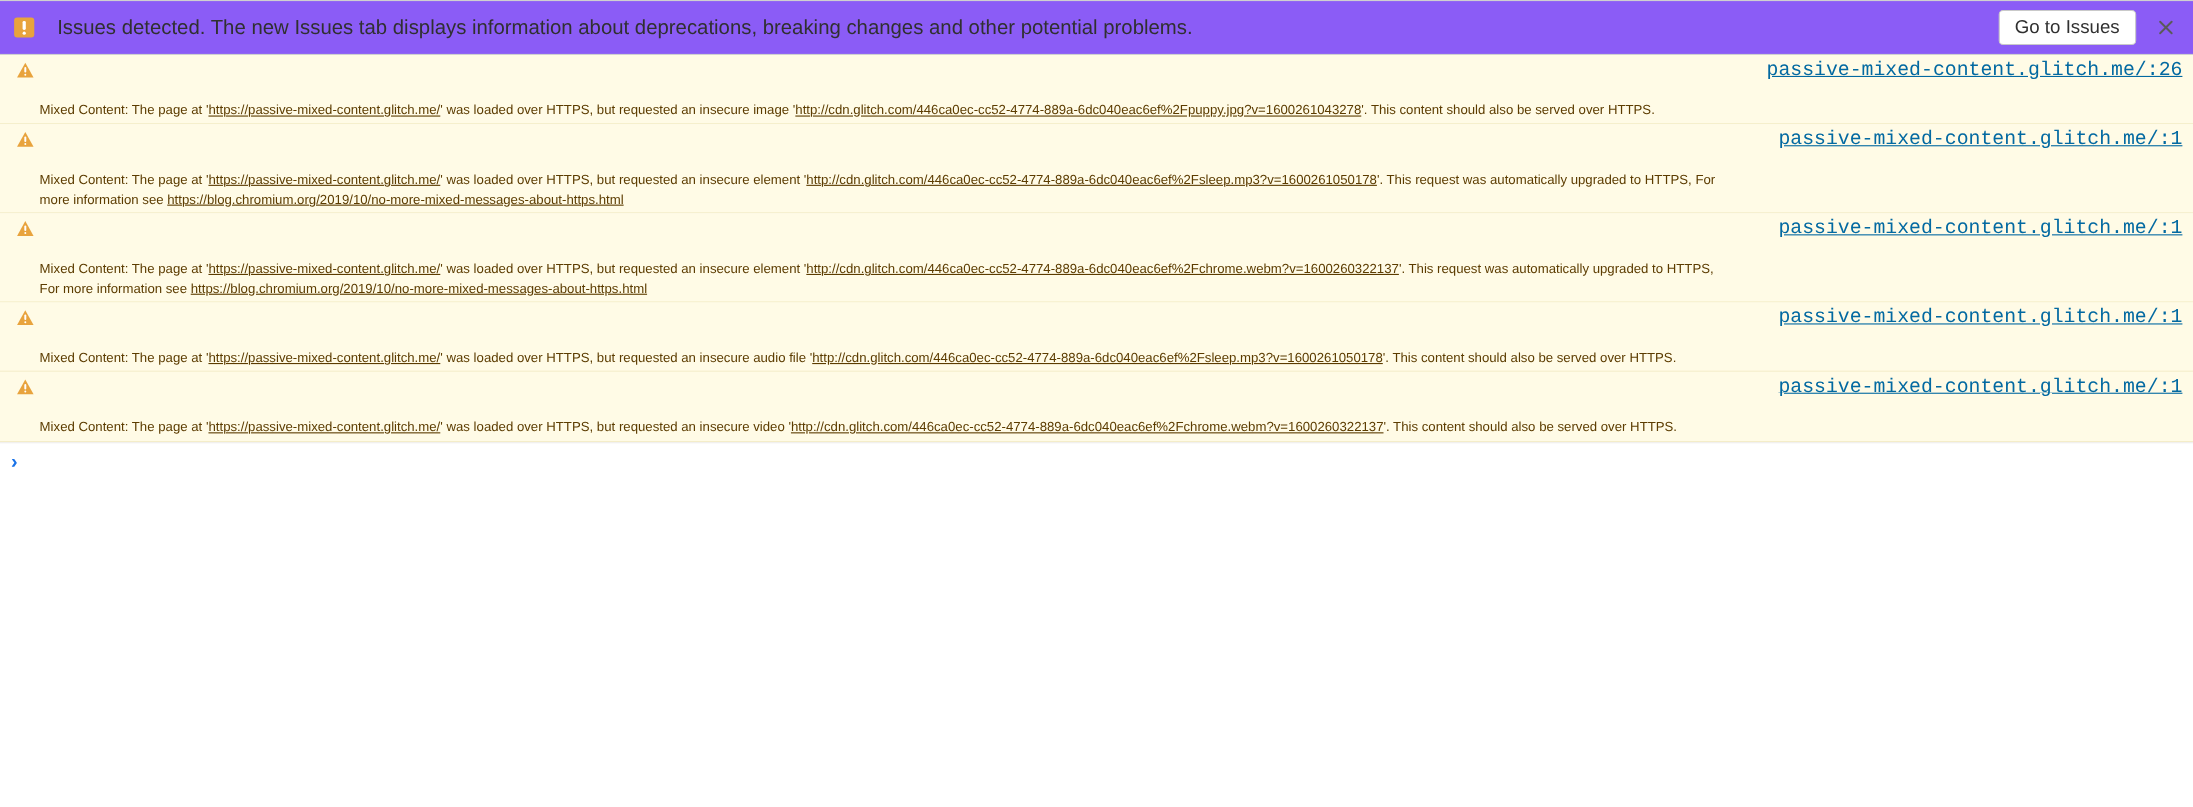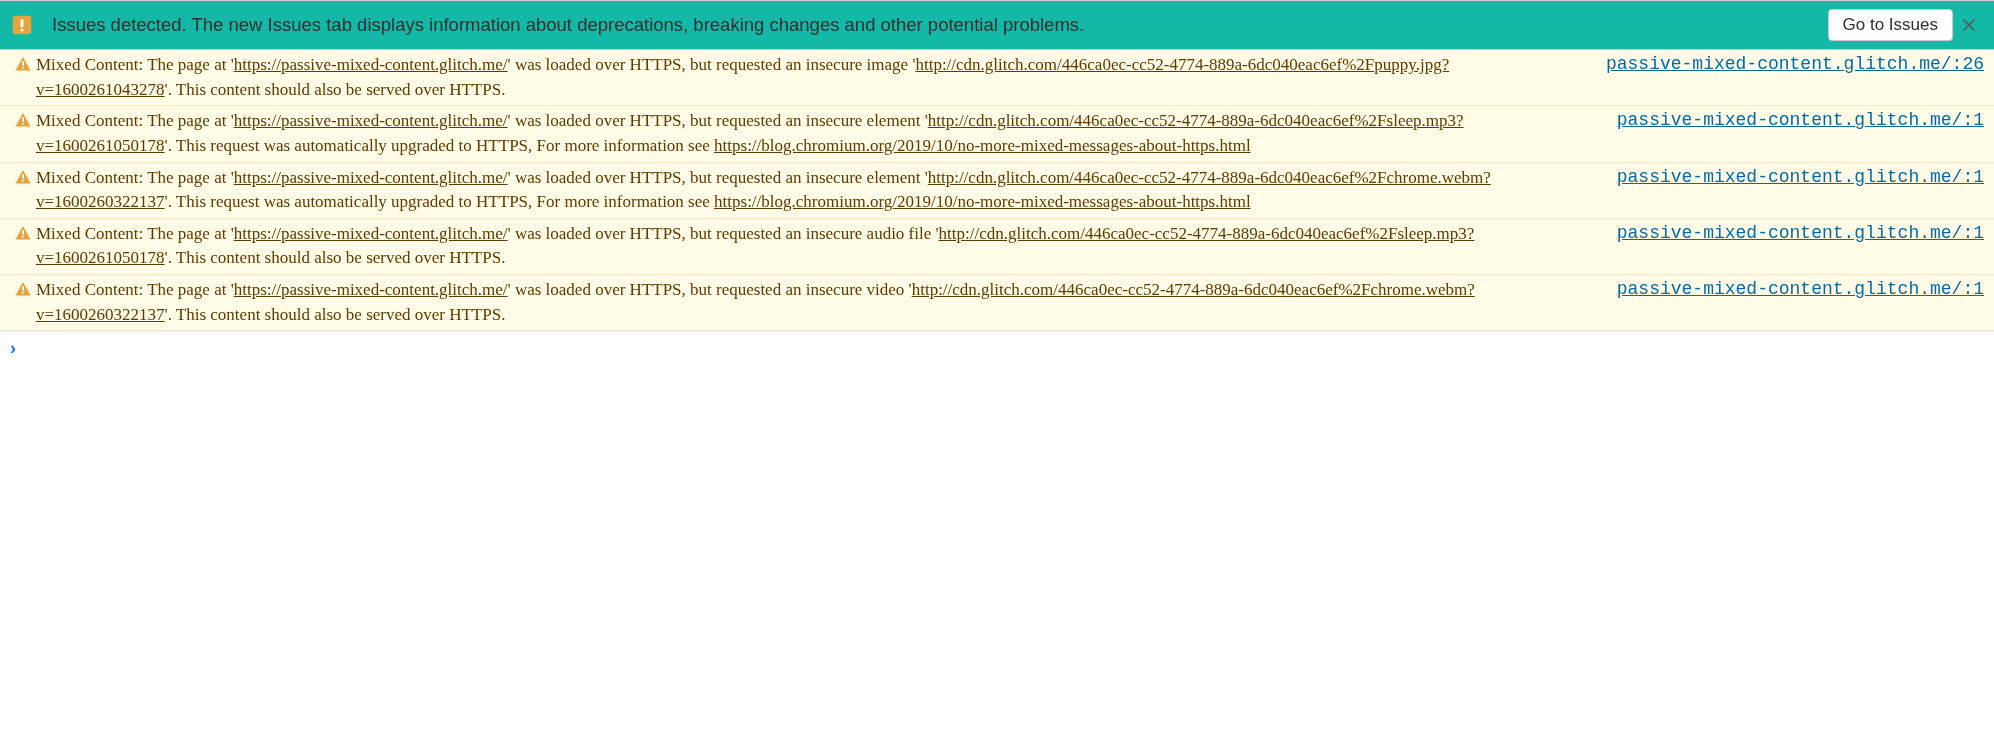--- a/index.html
+++ b/index.html
@@ -12,21 +12,21 @@
   }
   .console { width: 100%; }
 
   
   .issues-bar {
     display: flex;
     align-items: center;
     padding: 8px 10px;
     border-top: 1px solid #d0d0d0;
     border-bottom: 1px solid #d0d0d0;
-    background: #14b8a6;
+    background: #8b5cf6;
   }
   .issues-icon {
     width: 24px; height: 24px;
     flex: 0 0 auto;
     margin-right: 18px;
     display: inline-flex; align-items: center; justify-content: center;
   }
   .issues-text {
     flex: 1 1 auto;
     color: #303030;
@@ -34,21 +34,21 @@
   }
   .go-to-issues {
     flex: 0 0 auto;
     background: #fff;
     border: 1px solid #c9c9c9;
     border-radius: 4px;
     padding: 5px 14px;
     font-size: 17px;
     color: #303030;
     cursor: pointer;
-    margin-right: 5px;
+    margin-right: 16px;
   }
   .close-x {
     flex: 0 0 auto;
     width: 22px; height: 22px;
     display: inline-flex; align-items: center; justify-content: center;
     cursor: pointer;
     color: #5a5a5a;
     font-size: 20px;
     margin-right: 4px;
   }
@@ -64,26 +64,27 @@
   .row .warn-icon {
     flex: 0 0 26px;
     padding-top: 3px;
     display: flex; align-items: flex-start; justify-content: center;
   }
   .row .body {
     flex: 1 1 auto;
     padding-right: 10px;
   }
   .msg {
-    font-family: Liberation Serif, serif;
-    font-size: 17px;
+    font-family: Liberation Sans, sans-serif;
+    font-size: 12px;
     line-height: 1.45;
     color: #5C3C00;
     white-space: pre-wrap;
     word-break: break-word;
+    margin-top: 39px;
   }
   .msg .lnk {
     text-decoration: underline;
     color: #5C3C00;
     cursor: pointer;
   }
   .source {
     flex: 0 0 auto;
     font-family: Consolas, Menlo, "Courier New", monospace;
     font-size: 18px;

